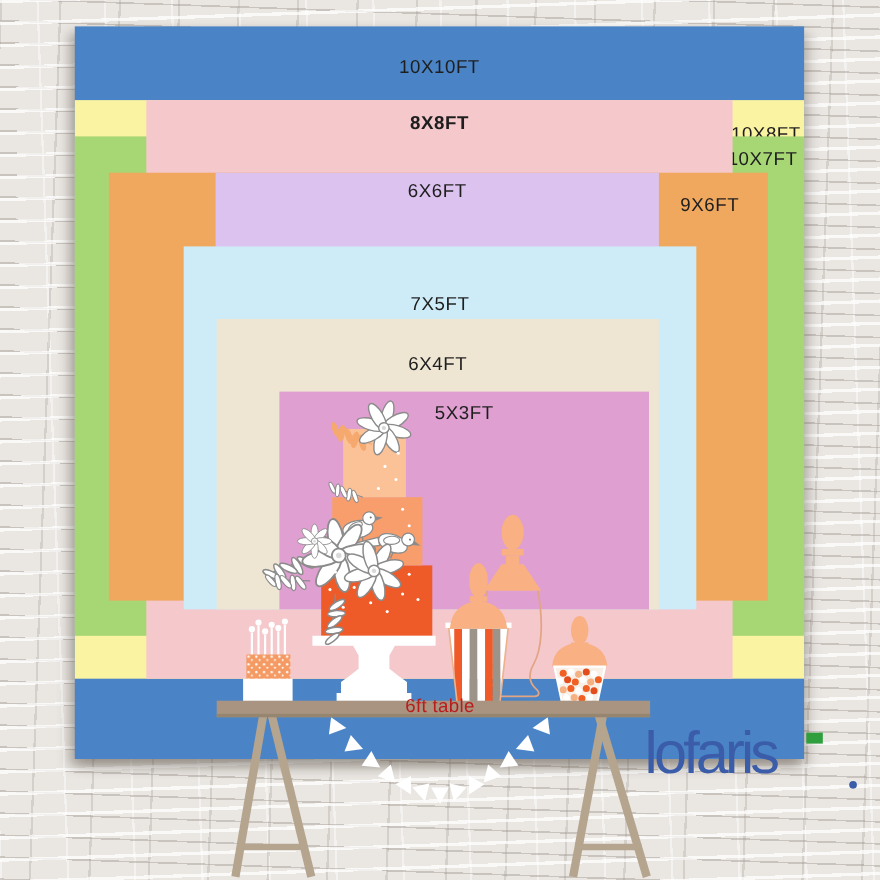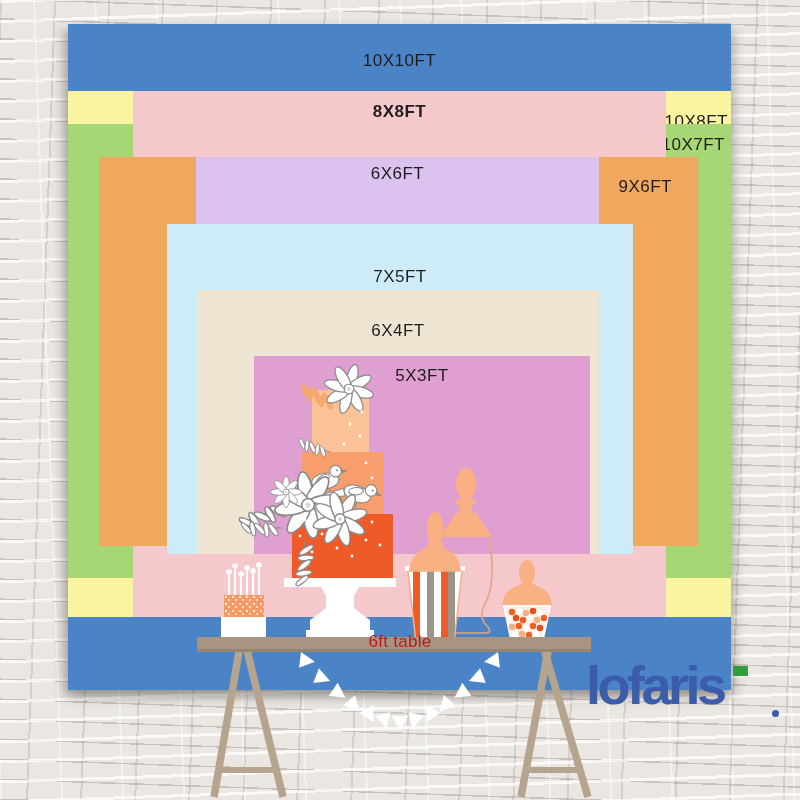--- a/index.html
+++ b/index.html
@@ -42,21 +42,21 @@
   .l7 .lbl{top:11px;margin-top:21px;}
   .l8 .lbl{top:11px;}
 
   
   .scene{position:absolute;left:0;top:0;pointer-events:none;}
 
   .table-label{position:absolute;left:320px;top:632px;width:160px;text-align:center;
      font-size:17px;color:#b91c1c;letter-spacing:.3px;}
 
   
-  .logo{position:absolute;left:586px;top:656px;font-size:54px;font-weight:700;
+  .logo{position:absolute;left:586px;top:656px;font-size:54px;font-weight:400;
         letter-spacing:-3.5px;line-height:1.1;}
   .logo-flag{position:absolute;left:733px;top:666px;width:15px;height:10px;}
   .logo-dot{position:absolute;left:772px;top:710px;width:7px;height:7px;border-radius:50%;}
 </style>
 </head>
 <body>
 
 <div class="wall"></div>
 
 <div>

